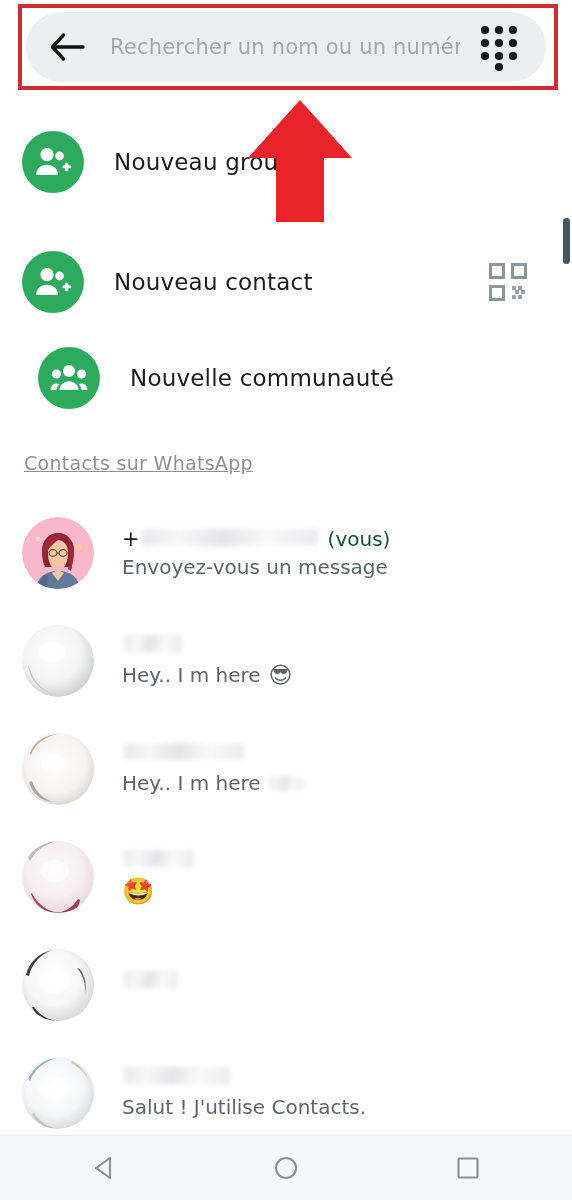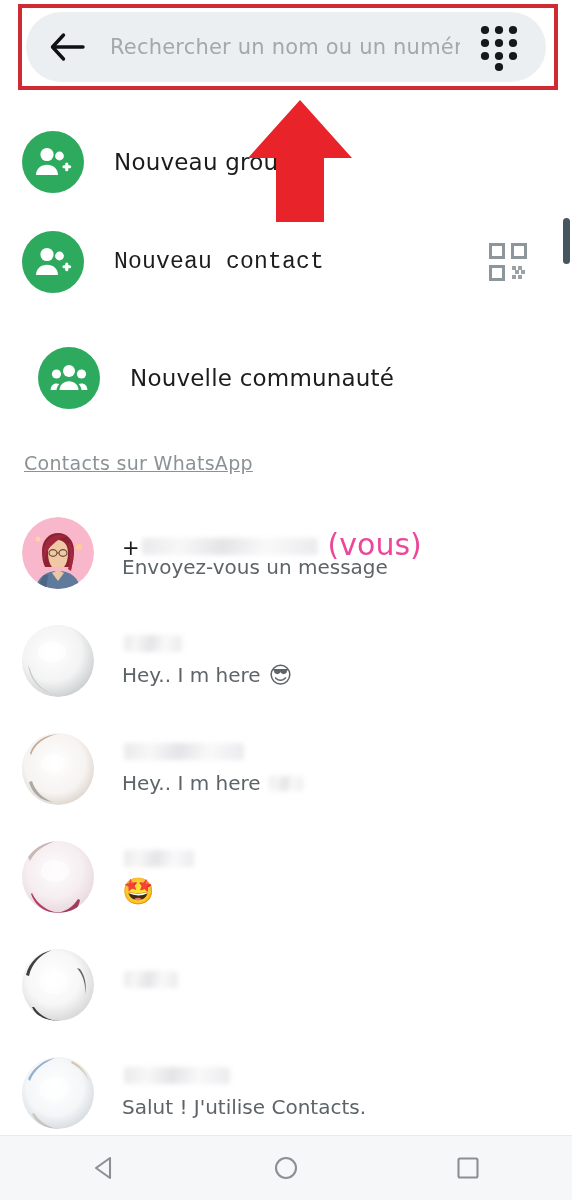--- a/index.html
+++ b/index.html
@@ -190,22 +190,22 @@
                 rgba(214,214,220,.5) 100%);
     filter: blur(2.4px);
     vertical-align: middle;
     margin: 0 2px;
   }
   .name-prefix {
     color: #1a1a1a;
     font-size: 21px;
   }
   .name-suffix {
-    color: #ec4899;
-    font-size: 30px;
+    color: #14532d;
+    font-size: 20px;
     margin-left: 8px;
   }
   .contact-status {
     font-size: 20px;
     color: #5d6468;
     display: flex;
     align-items: center;
     white-space: nowrap;
   }
   .emoji {
@@ -312,21 +312,21 @@
           <circle cx="25.5" cy="11" r="4.4"></circle>
           <path d="M25.5 17.6c1.7 0 3.3.4 4.6 1.1-1.6 1.7-2.6 3.9-2.8 6.3h-1.4c-.2-2.9-1.3-5.4-3-7.2.8-.1 1.7-.2 2.6-.2z" opacity="0"></path>
           <rect x="28.4" y="20.2" width="8.8" height="3.1" rx="1.5"></rect>
           <rect x="31.2" y="17.4" width="3.1" height="8.8" rx="1.5"></rect>
         </g>
       </svg>
     </div>
     <div class="action-label">Nouveau groupe</div>
   </div>
 
-  <div class="action-row" style="top:208px;font-family:Liberation Mono, monospace;">
+  <div class="action-row" style="top:228px;">
     <div class="circle-icon">
       <svg width="38" height="34" viewBox="0 0 38 34">
         <g fill="#ffffff">
           <circle cx="13" cy="9.5" r="6.6"></circle>
           <path d="M2 30c0-6.2 5-10.2 11-10.2S24 23.8 24 30z"></path>
           <circle cx="25.5" cy="11" r="4.4"></circle>
           <rect x="28.4" y="20.2" width="8.8" height="3.1" rx="1.5"></rect>
           <rect x="31.2" y="17.4" width="3.1" height="8.8" rx="1.5"></rect>
         </g>
       </svg>

